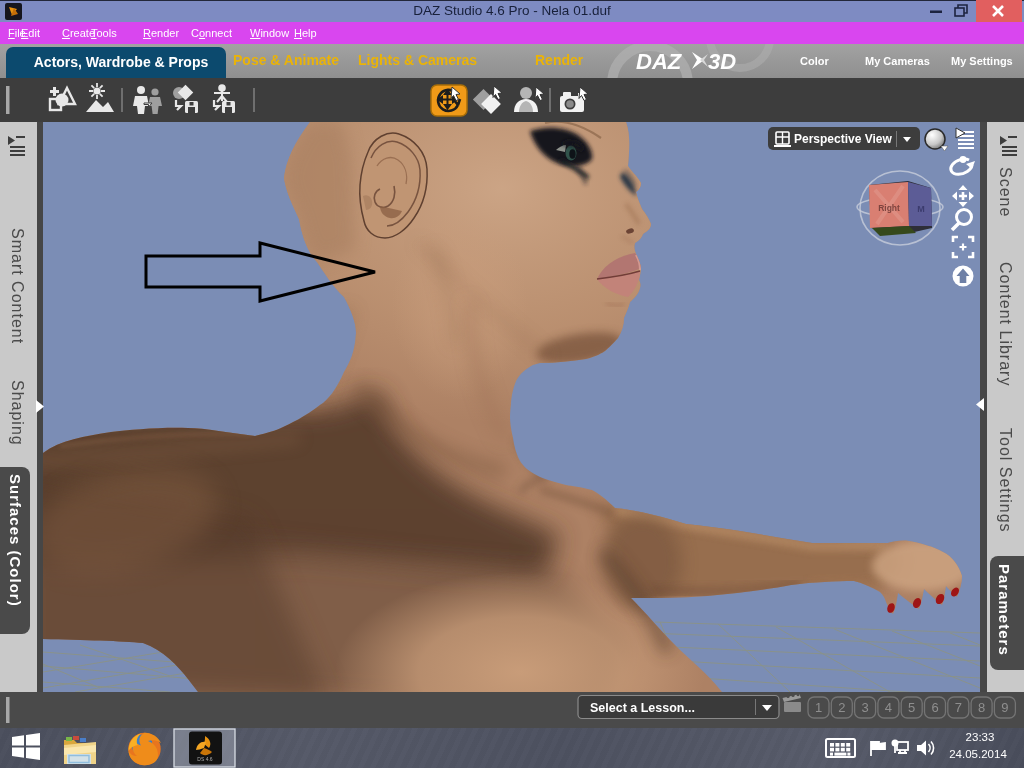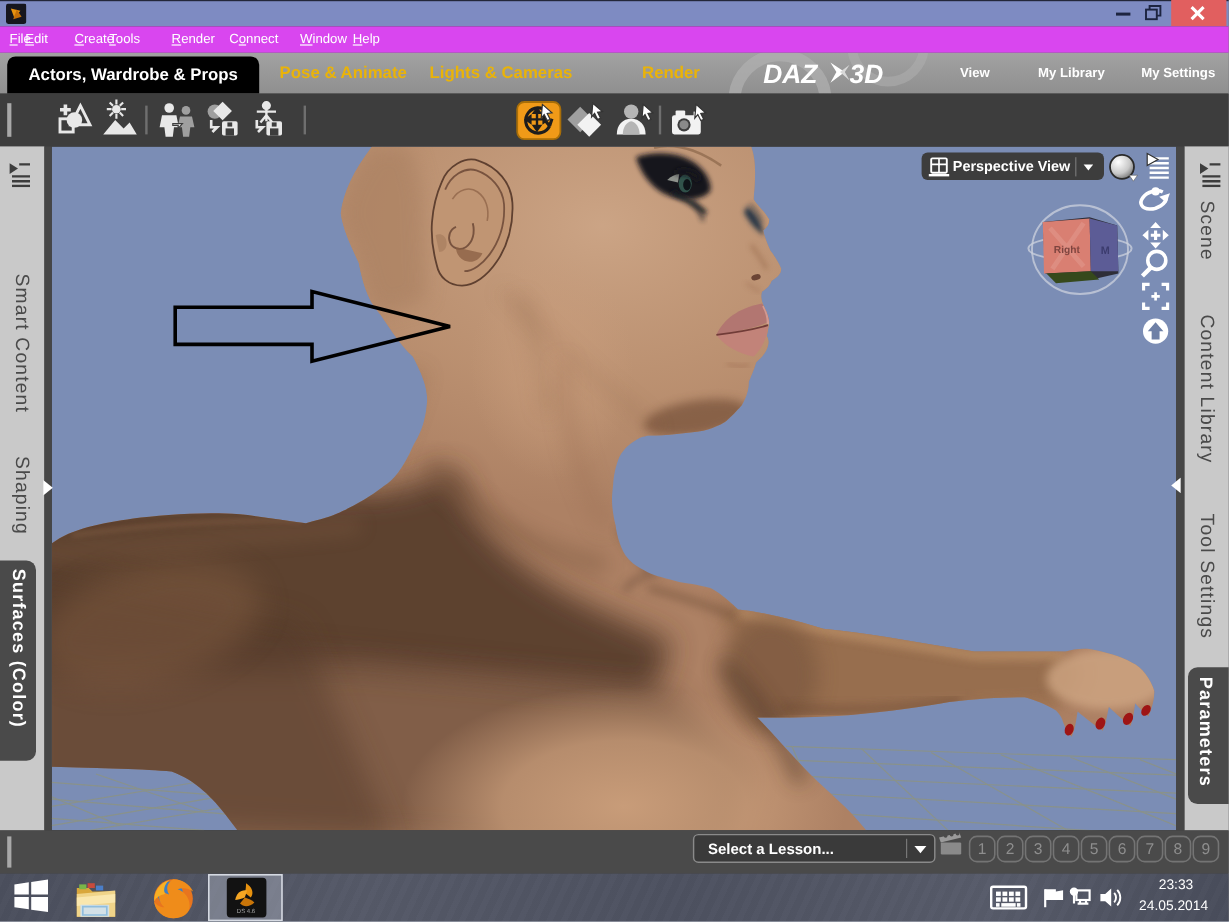--- a/index.html
+++ b/index.html
@@ -9,42 +9,43 @@
   
   #titlebar{left:0;top:0;width:1024px;height:22px;background:#7e8bc2;}
   #titletext{left:0;top:3px;width:1024px;text-align:center;font-size:13.5px;color:#18203a;}
   
   #menubar{left:0;top:22px;width:1024px;height:22px;background:#d946ef;color:#fff;font-size:11px;}
   #menubar span.m{position:absolute;top:5px;}
   #menubar u{text-decoration:underline;}
   
   #tabrow{left:0;top:44px;width:1024px;height:34px;background:linear-gradient(#a2a2a2,#8f8f8f);overflow:hidden;}
   .tab{position:absolute;top:52px;color:#eab308;font-size:14px;font-weight:bold;}
-  #activetab{position:absolute;left:6px;top:47px;width:210px;height:31px;background:#000000;
-     border-radius:7px 7px 0 0;color:#fff;font-size:14px;font-weight:bold;line-height:31px;text-align:center;}
+  #activetab{position:absolute;left:6px;top:47px;width:210px;height:31px;background:#0c4a6e;
+     border-radius:7px 7px 0 0;color:#fff;font-size:14px;font-weight:bold;line-height:31px;text-align:center;padding-left:10px;}
   .navlink{position:absolute;top:55px;color:#fff;font-size:11px;font-weight:bold;}
   
   #toolbar{left:0;top:78px;width:1024px;height:44px;background:#3d3d3d;}
   
   .panel{top:122px;width:37px;height:570px;background:#c9c9c9;}
   .vlabel{position:absolute;color:#4a4a4a;font-size:16px;font-weight:400;letter-spacing:1px;white-space:nowrap;
      transform-origin:0 0;}
   .dtab{position:absolute;background:#4a4a4a;color:#fff;}
   
   #bottombar{left:0;top:692px;width:1024px;height:36px;background:#4a4a4a;}
   
   #taskbar{left:0;top:728px;width:1024px;height:40px;
     background:repeating-linear-gradient(115deg,rgba(255,255,255,0.012) 0 5px,rgba(0,0,0,0.015) 5px 11px),linear-gradient(100deg,#4b4f5d 0%,#555968 30%,#4d5160 55%,#575b6a 80%,#494d5b 100%);}
 </style>
 </head>
 <body>
 <div id="stage">
 
   <div class="abs" id="titlebar"></div>
   <div class="abs" style="left:0;top:0;width:1024px;height:1px;background:#23273a"></div>
+  <div class="abs" id="titletext">DAZ Studio 4.6 Pro - Nela 01.duf</div>
   <svg class="abs" style="left:5px;top:3px" width="17" height="17">
     <rect width="17" height="17" rx="2" fill="#16161e"></rect>
     <g fill="#e8920f">
         <path d="M4 4 L12 6 L7 12 Z"></path>
         <path d="M9 5 L13 11 L6 13 Z" fill="#c56f08"></path>
       </g>
   </svg>
   <svg class="abs" style="left:925px;top:0" width="99" height="22">
     <rect x="51" y="0" width="46" height="22" fill="#e15f5f"></rect>
     <rect x="5" y="10.5" width="12" height="2.5" fill="#1d2440"></rect>
@@ -75,22 +76,22 @@
   <div class="abs" id="activetab">Actors, Wardrobe &amp; Props</div>
   <span class="tab" style="left:233px">Pose &amp; Animate</span>
   <span class="tab" style="left:358px">Lights &amp; Cameras</span>
   <span class="tab" style="left:535px">Render</span>
   <svg class="abs" style="left:630px;top:44px" width="150" height="34">
     <text x="6" y="25" font-size="22" font-weight="bold" font-style="italic" fill="#fff" font-family="Liberation Sans,sans-serif">DAZ</text>
     <path d="M62 8 L74 16 L62 25 L67 16 Z" fill="#fff"></path>
     <path d="M78 10 L70 16 L78 23 L74 16 Z" fill="#d8d8d8"></path>
     <text x="78" y="25" font-size="22" font-weight="bold" font-style="italic" fill="#fff" font-family="Liberation Sans,sans-serif">3D</text>
   </svg>
-  <span class="navlink" style="left:800px">View</span>
-  <span class="navlink" style="left:865px">My Library</span>
+  <span class="navlink" style="left:800px">Color</span>
+  <span class="navlink" style="left:865px">My Cameras</span>
   <span class="navlink" style="left:951px">My Settings</span>
 
   <div class="abs" id="toolbar"></div>
   <svg class="abs" style="left:0;top:78px" width="1024" height="44" id="toolbarsvg">
 
     <rect x="6" y="8" width="3.5" height="28" fill="#a8a8a8"></rect>
 
     <g fill="#e8e8e8">
       <path d="M49 11 h3 v-3 h3 v3 h3 v3 h-3 v3 h-3 v-3 h-3 z" transform="translate(1,1)"></path>
       <rect x="50" y="21" width="11" height="11" fill="none" stroke="#e8e8e8" stroke-width="2.4"></rect>

